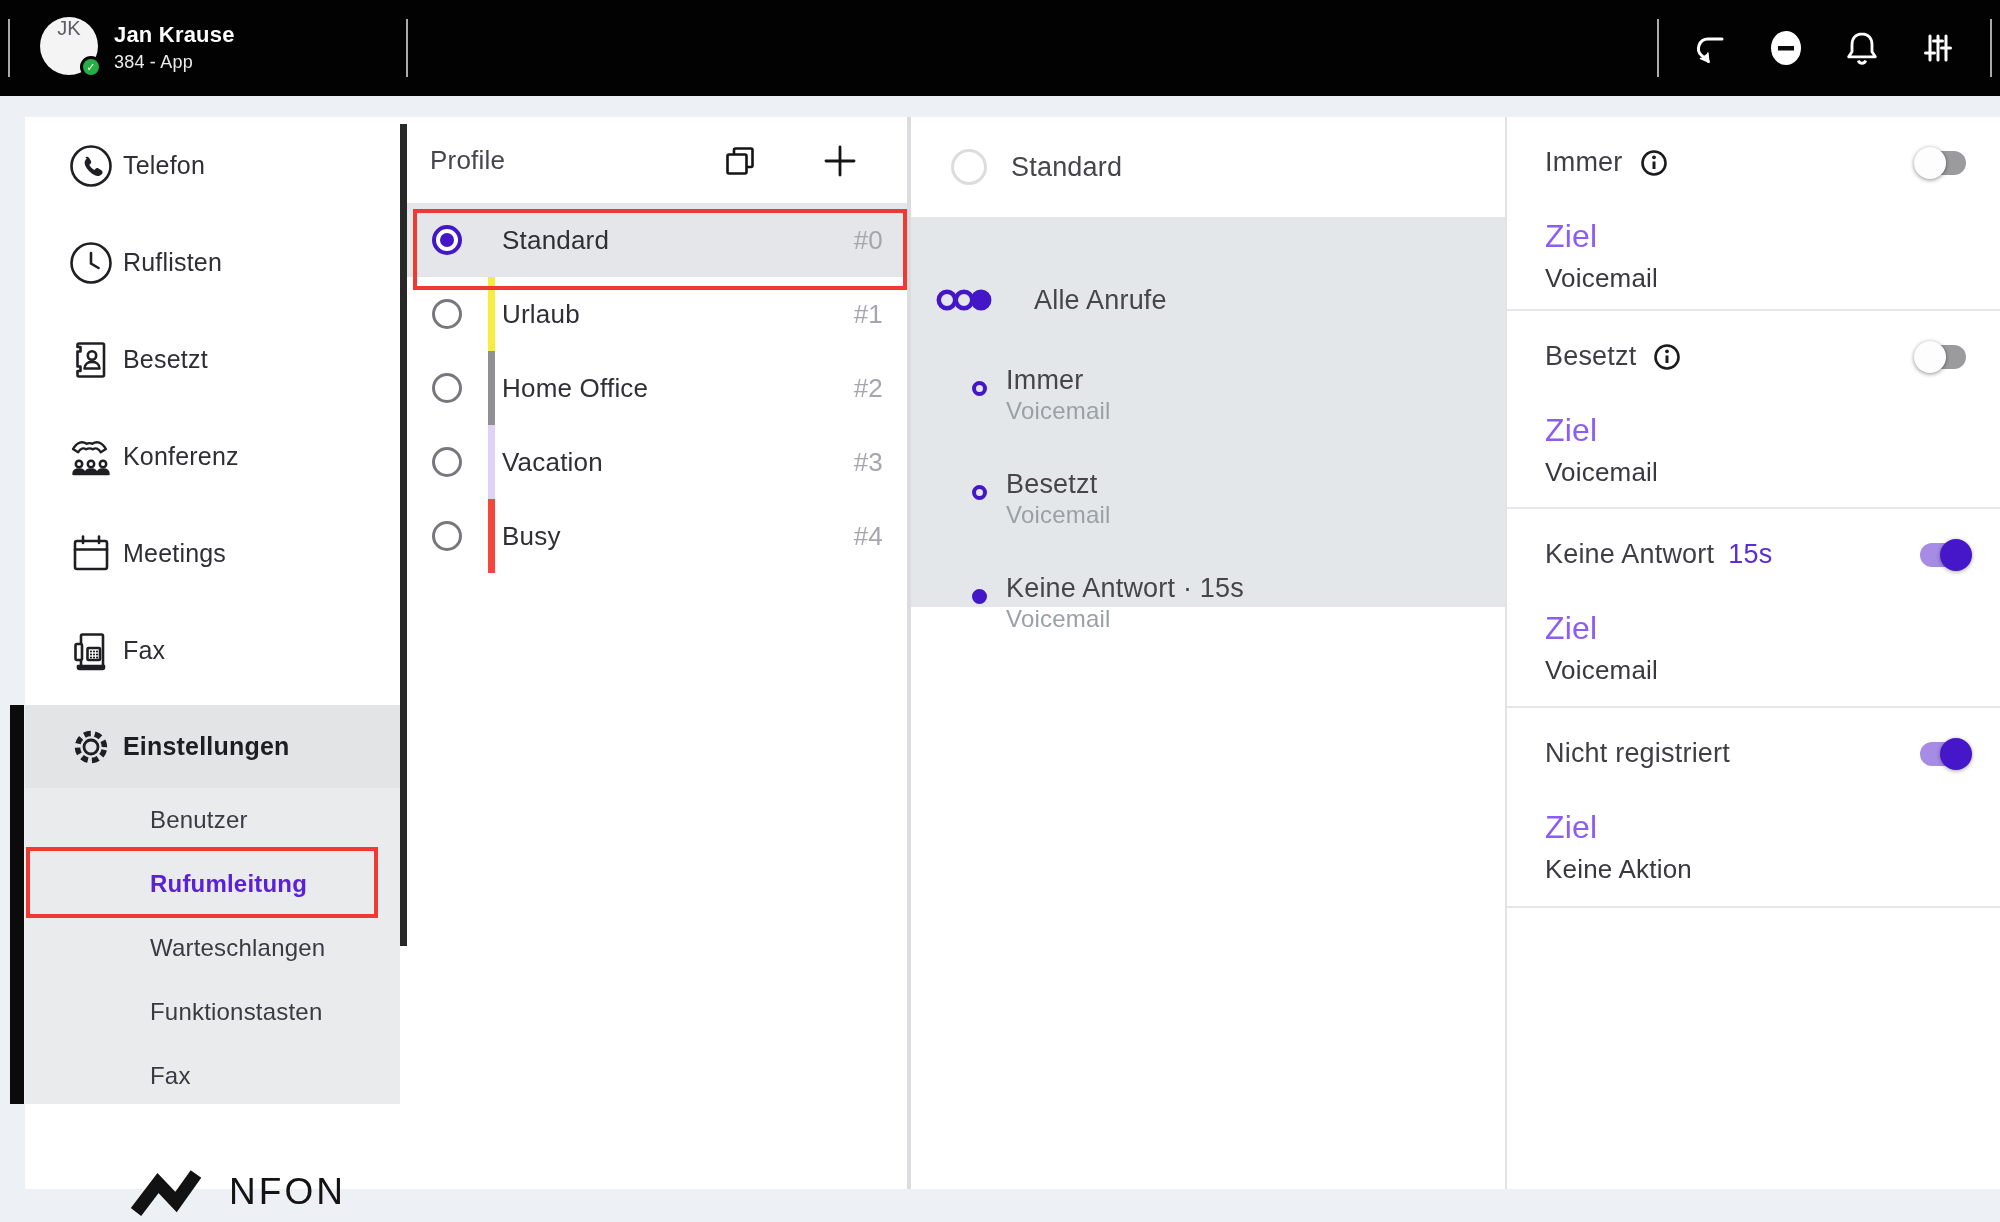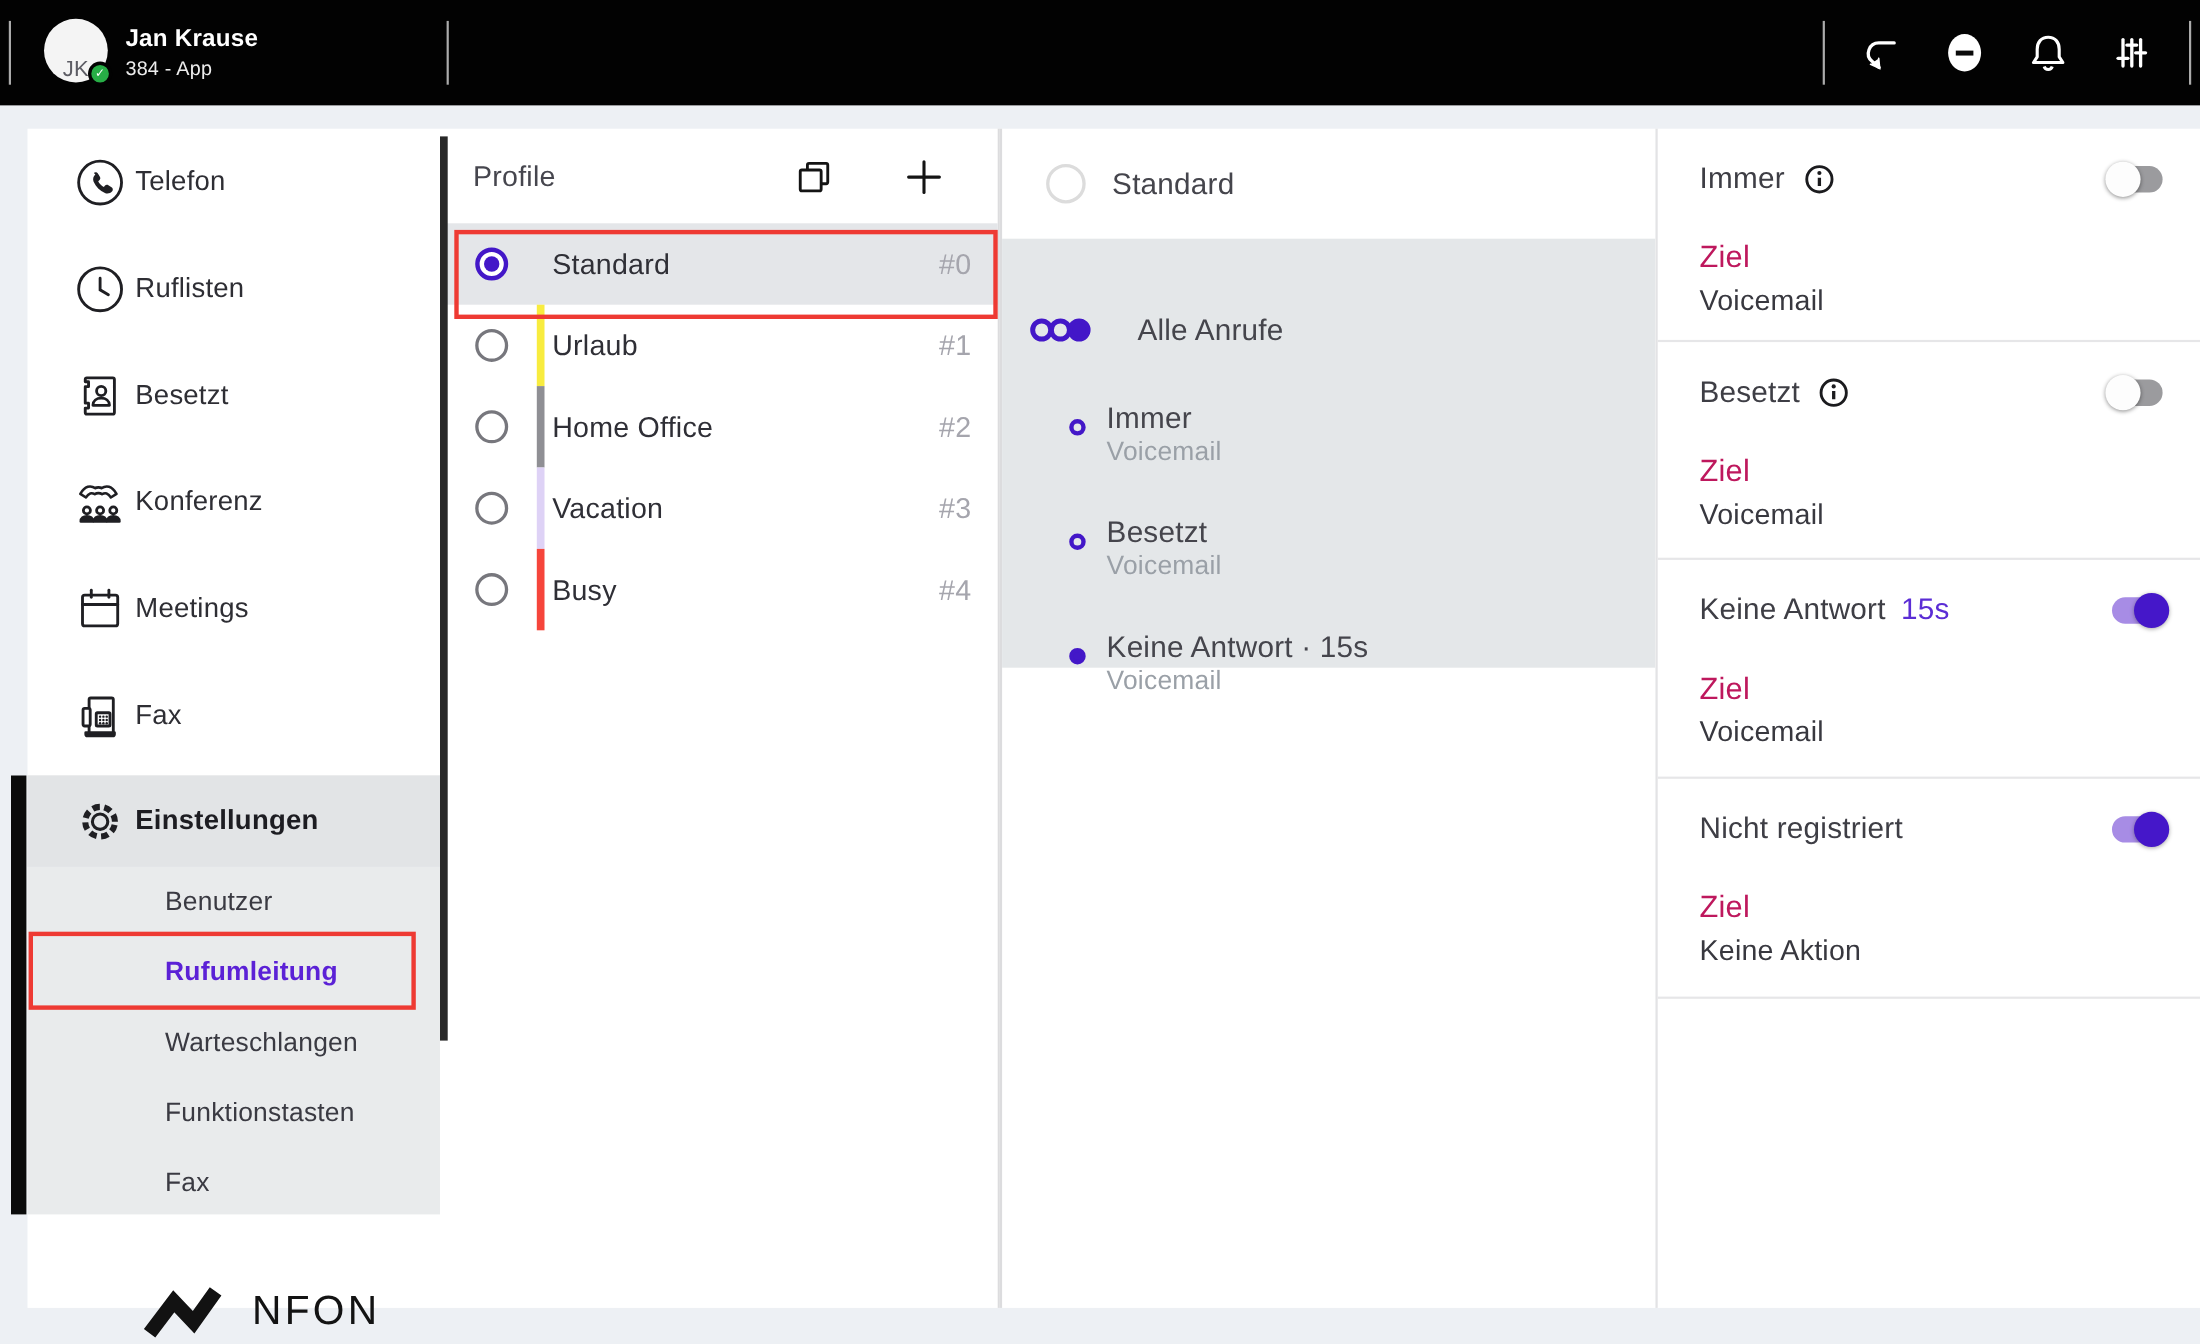--- a/index.html
+++ b/index.html
@@ -3,21 +3,21 @@
 <meta charset="utf-8">
 <style>
   html,body{margin:0;padding:0;background:#edf0f4;}
   *{box-sizing:border-box;font-family:"Liberation Sans","DejaVu Sans",sans-serif;}
   .screen{position:relative;width:2000px;height:1222px;overflow:hidden;background:#edf0f4;letter-spacing:.2px;}
 
   
   .topbar{position:absolute;left:0;top:0;width:2000px;height:96px;background:#020202;}
   .tb-sep{position:absolute;top:19px;width:2px;height:58px;background:#c9c9c9;opacity:.85;}
   .avatar{position:absolute;left:40px;top:17px;width:58px;height:58px;border-radius:50%;background:#f4f4f4;
-          display:flex;align-items:flex-end;justify-content:center;font-size:20px;color:#5c5c64;cursor:pointer;}
+          display:flex;align-items:flex-start;justify-content:center;font-size:20px;color:#5c5c64;cursor:pointer;}
   .avatar .badge{position:absolute;right:-4px;bottom:-3px;width:22px;height:22px;border-radius:50%;
           background:#27ae46;border:3px solid #020202;color:#fff;font-size:11px;line-height:16px;text-align:center;}
   .tb-name{position:absolute;left:114px;top:22px;color:#fff;font-size:22px;font-weight:bold;}
   .tb-device{position:absolute;left:114px;top:52px;color:#ececec;font-size:18px;}
   .tb-icon{position:absolute;top:26px;width:44px;height:44px;display:flex;align-items:center;justify-content:center;cursor:pointer;}
   .tb-icon svg{display:block;}
 
   
   .app{position:absolute;left:0;top:96px;width:2000px;height:1126px;background:#edf0f4;}
   .panel{position:absolute;top:21px;height:1072px;background:#fff;}
@@ -72,21 +72,21 @@
 
   
   .col4{left:1505px;width:495px;border-left:2px solid #e3e3e5;}
   .fsection{position:relative;border-bottom:2px solid #e6e6e8;padding:30px 26px 0 38px;}
   .fs1{height:194px;}.fs2{height:198px;}.fs3{height:199px;}.fs4{height:200px;}
   .fhead{display:flex;align-items:center;}
   .ftitle{font-size:27px;color:#3e3e45;}
   .ftimeout{font-size:27px;color:#5b2dd5;margin-left:14px;}
   .finfo{margin-left:16px;display:flex;align-items:center;cursor:pointer;}
   .fspacer{flex:1;}
-  .ziel{margin-top:40px;font-size:28px;color:#be185d;}
+  .ziel{margin-top:40px;font-size:32px;color:#8b5cf6;}
   .ftarget{margin-top:8px;font-size:26px;color:#38383f;}
   .toggle{position:relative;width:46px;height:24px;border-radius:12px;background:#9b9b9e;cursor:pointer;margin-right:8px;}
   .toggle .knob{position:absolute;left:-6px;top:-4px;width:32px;height:32px;border-radius:50%;background:#fdfdfd;
                 box-shadow:0 1px 4px rgba(0,0,0,.45);}
   .toggle.on{background:#a78ce5;}
   .toggle.on .knob{left:auto;right:-6px;background:#4517c9;box-shadow:0 1px 4px rgba(0,0,0,.35);}
 
   
   .annotation{position:absolute;border:4px solid #ee3a33;z-index:9;pointer-events:none;}
   .ann-profile{left:413px;top:113px;width:494px;height:81px;}

